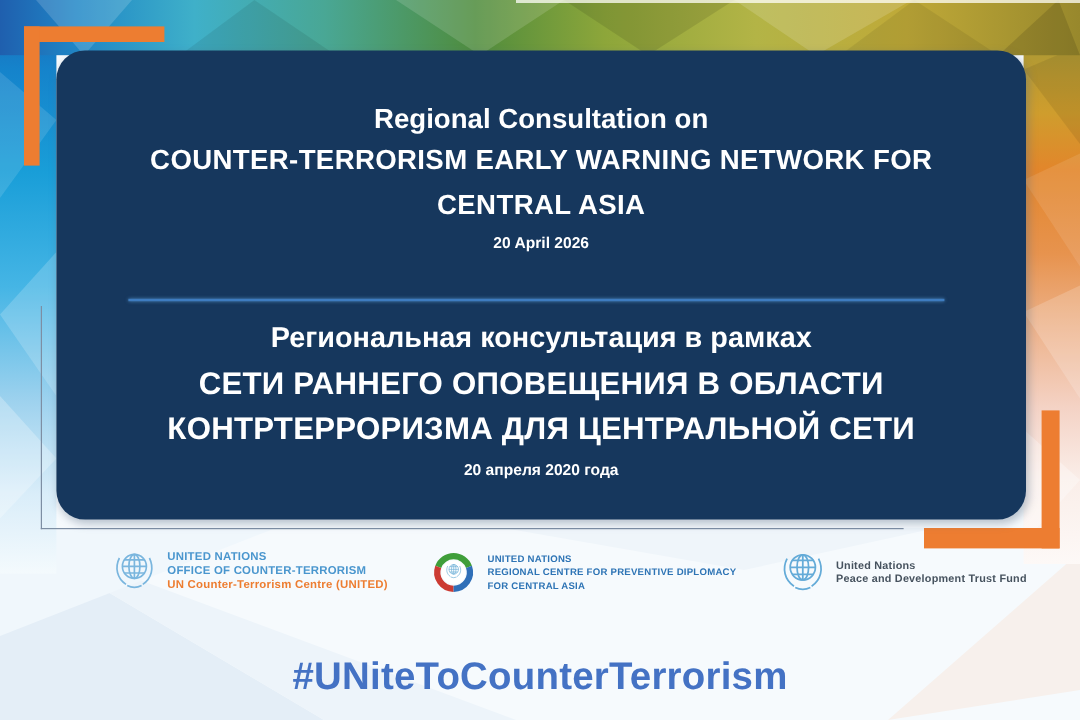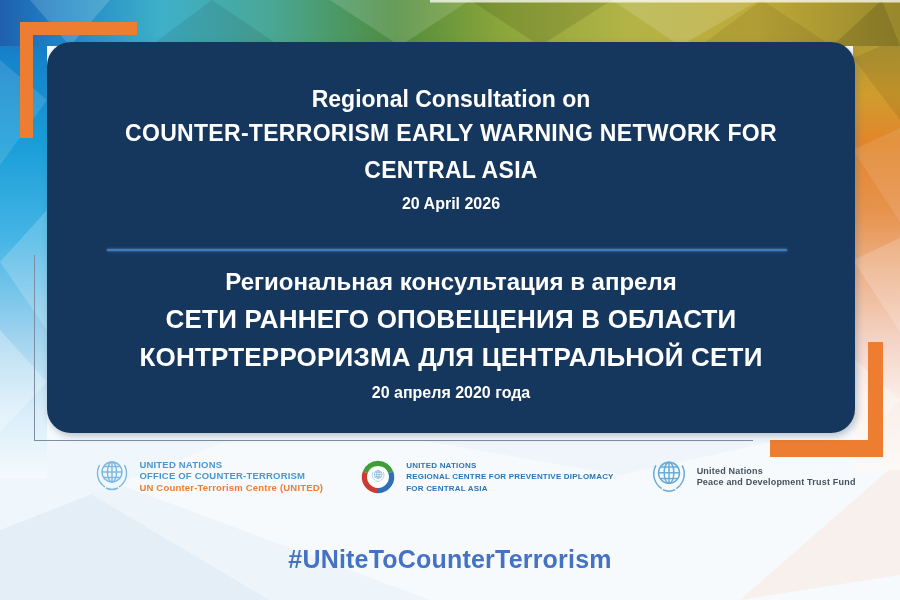--- a/index.html
+++ b/index.html
@@ -20,39 +20,39 @@
 
   
   .panel{position:absolute;left:47px;top:42px;width:808px;height:391px;
     background:var(--panel-navy);z-index:3;color:#fff;
     box-shadow:2px 3px 7px rgba(90,110,135,.4);border-radius:24px;}
   .panel .line{position:absolute;left:0;width:100%;text-align:center;font-weight:bold;white-space:nowrap;}
   .t-md{font-size:23px;}
   .t-lg{font-size:23px;letter-spacing:.3px;}
   .t-lg-ru{font-size:26px;letter-spacing:.2px;}
   .t-md-ru{font-size:24px;}
-  .t-sm{font-size:16px;}
+  .t-sm{font-size:13px;}
   .divider{position:absolute;left:60px;top:207px;width:680px;height:2px;
     background:var(--divider-blue);box-shadow:0 0 3px rgba(91,155,213,.8);}
 
   
   .logos{position:absolute;left:0;top:456px;width:900px;display:flex;justify-content:center;
     align-items:flex-start;gap:34px;z-index:3;padding-left:24px;}
   .logo{display:flex;align-items:center;gap:7px;}
   .logo-text{display:flex;flex-direction:column;justify-content:center;}
   .logo-text div{font-weight:bold;line-height:11.5px;letter-spacing:.2px;}
   .lt-1{font-size:9.5px;color:var(--logo-blue);}
   .lt-1 .l-orange{color:var(--logo-orange);}
   .lt-2{font-size:8px;color:var(--unrcca-blue);line-height:11px;}
   .lt-3{font-size:9px;color:var(--pdtf-text);line-height:12px;}
   .l-orange{color:var(--logo-orange);}
 
   
   .hashtag{position:absolute;left:0;top:545px;width:900px;text-align:center;
-    font-size:25px;font-weight:bold;color:var(--hashtag-blue);z-index:3;letter-spacing:.2px;}
+    font-size:32px;font-weight:bold;color:var(--hashtag-blue);z-index:3;letter-spacing:.2px;}
 </style>
 </head>
 <body>
 
 <div class="slide">
 
   <svg class="bg" width="900" height="600" viewBox="0 0 900 600">
     <defs>
       <linearGradient id="topband" x1="0" y1="0" x2="1" y2="0">
         <stop offset="0" stop-color="#1f5fae"></stop>
@@ -136,21 +136,21 @@
   <div class="bar tl-v"></div>
   <div class="bar br-v"></div>
   <div class="bar br-h"></div>
 
   <div class="panel">
     <div class="line t-md" style="top:44px;">Regional Consultation on</div>
     <div class="line t-lg" style="top:78px;">COUNTER-TERRORISM EARLY WARNING NETWORK FOR</div>
     <div class="line t-lg" style="top:115px;">CENTRAL ASIA</div>
     <div class="line t-sm" style="top:153px;">20 April 2026</div>
     <div class="divider"></div>
-    <div class="line t-md-ru" style="top:226px;">Региональная консультация в апреля</div>
+    <div class="line t-md-ru" style="top:226px;">Региональная консультация в рамках</div>
     <div class="line t-lg-ru" style="top:262px;">СЕТИ РАННЕГО ОПОВЕЩЕНИЯ В ОБЛАСТИ</div>
     <div class="line t-lg-ru" style="top:300px;">КОНТРТЕРРОРИЗМА ДЛЯ ЦЕНТРАЛЬНОЙ СЕТИ</div>
     <div class="line t-sm" style="top:342px;">20 апреля 2020 года</div>
   </div>
 
   <div class="logos">
 
     <div class="logo">
       <svg width="40" height="40" viewBox="0 0 40 40">
         <use href="#unemblem" stroke="#7ab6de"></use>

